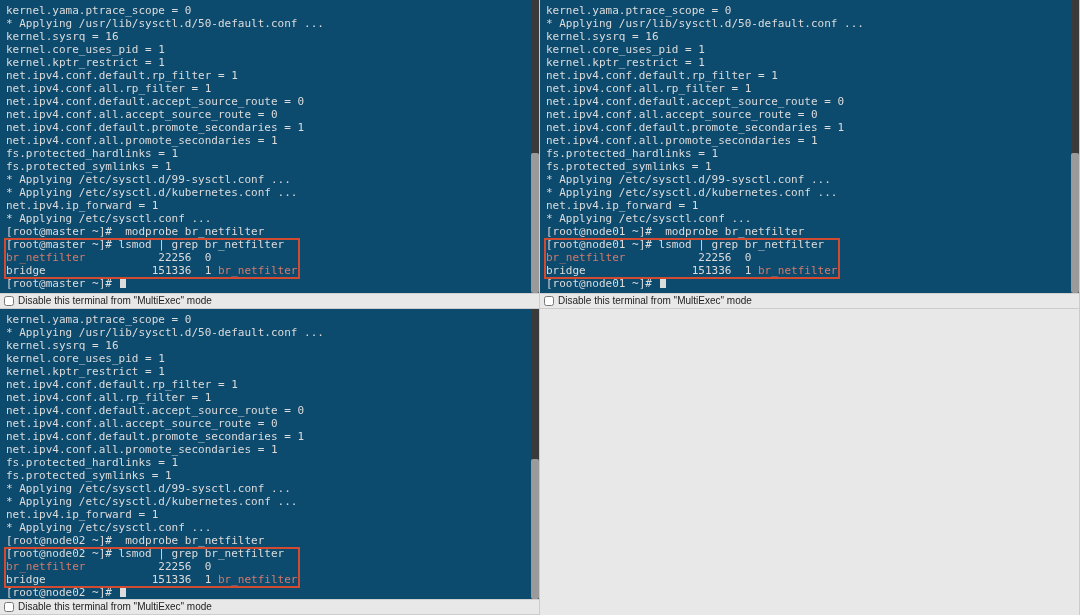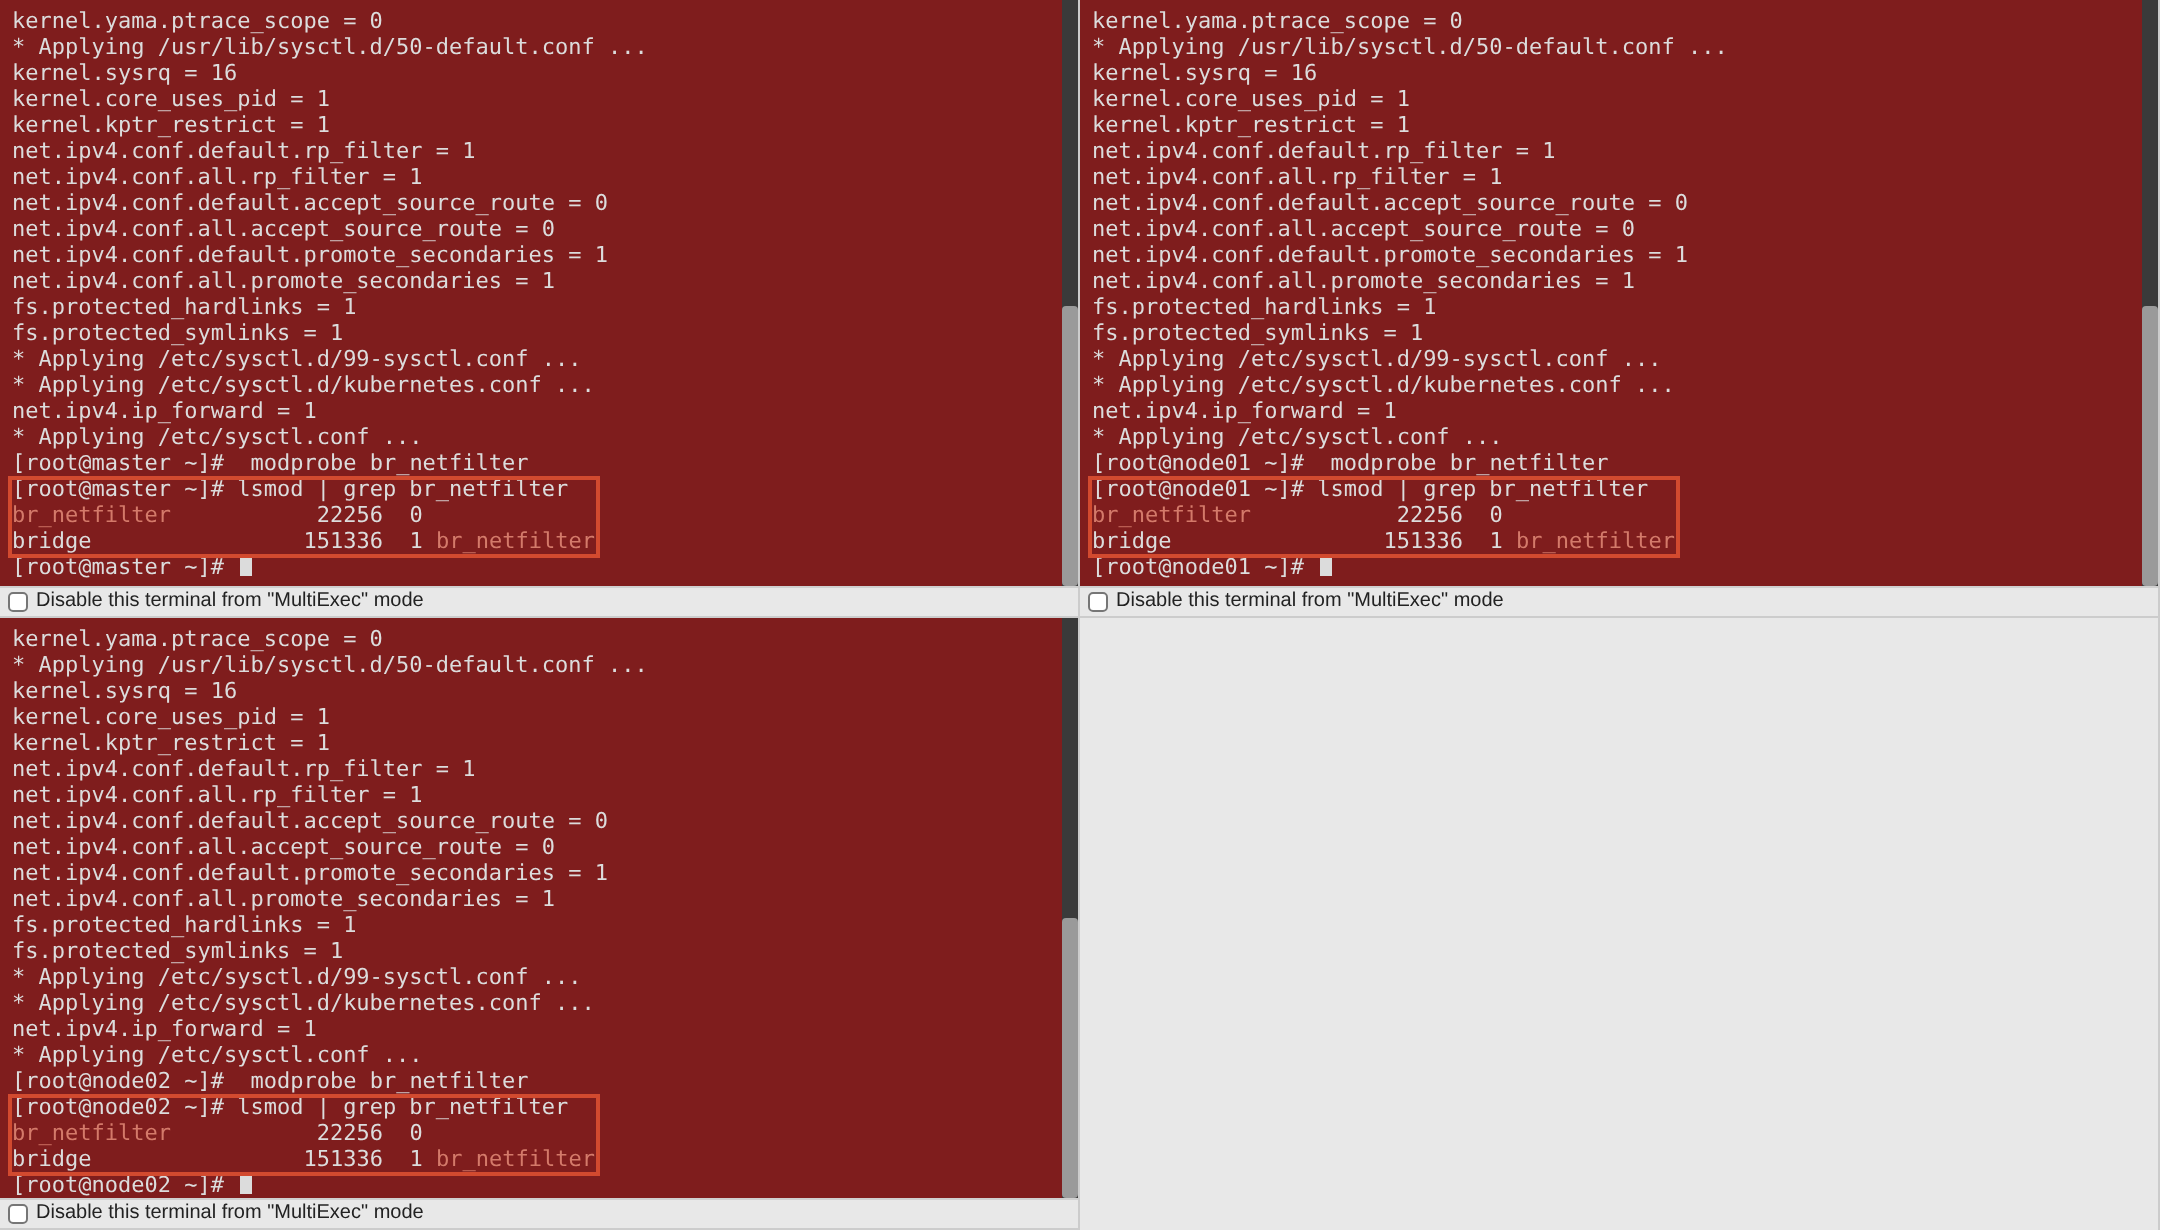--- a/index.html
+++ b/index.html
@@ -21,21 +21,21 @@
     flex-direction: column;
     border-right: 1px solid #ccc;
     border-bottom: 1px solid #ccc;
     position: relative;
   }
   .panel.bottom-right {
     border-bottom: none;
   }
   .term {
     flex: 1;
-    background: #7f1d1d;
+    background: #0c4a6e;
     color: #dcdcdc;
     font-family: "Consolas","DejaVu Sans Mono",monospace;
     font-size: 11px;
     line-height: 13px;
     padding: 4px 6px 2px 6px;
     position: relative;
     overflow: hidden;
   }
   .term .scroll {
     position: absolute;

